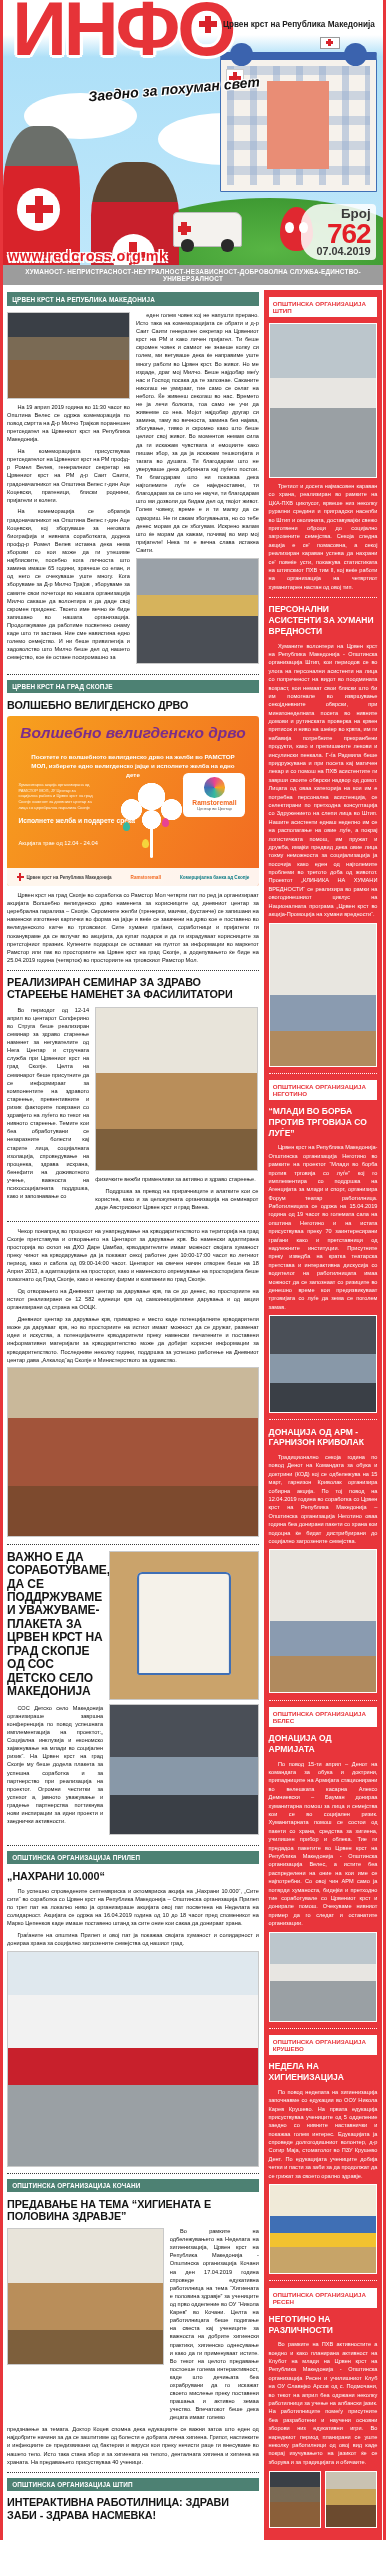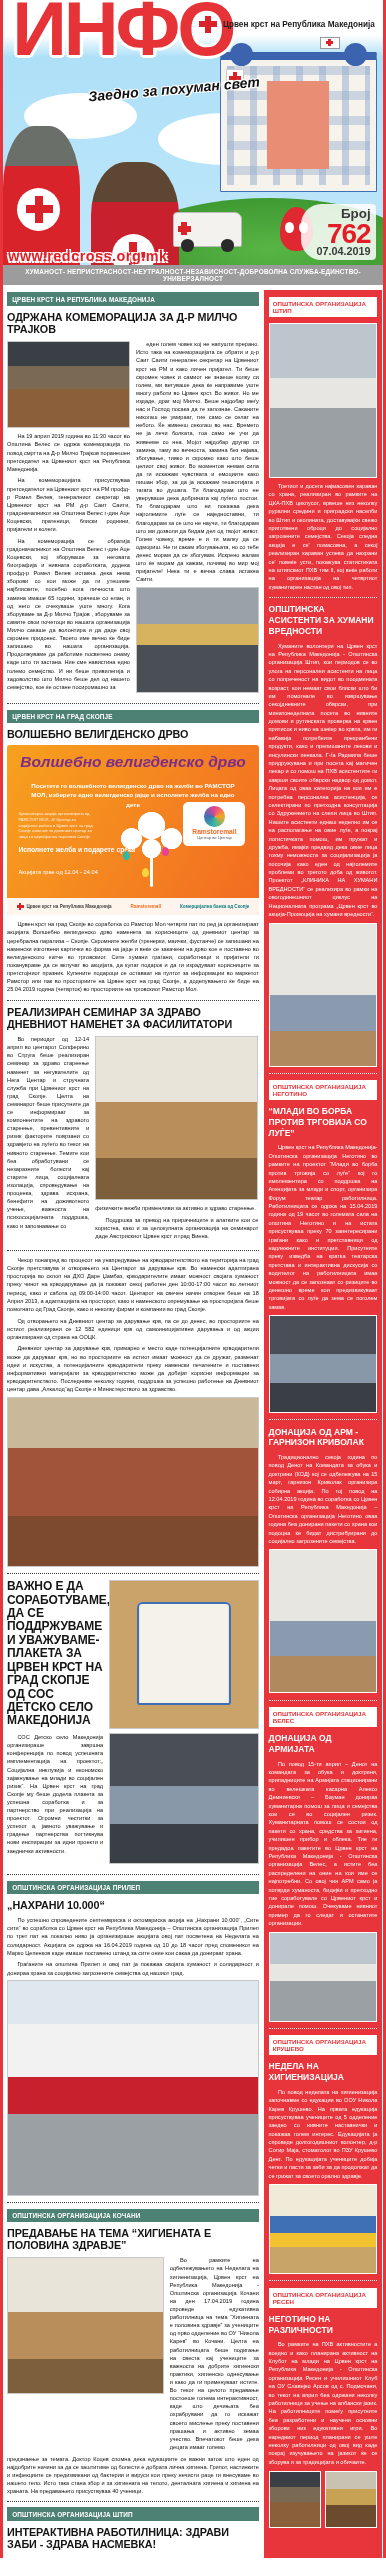--- a/index.html
+++ b/index.html
@@ -157,21 +157,20 @@
     </div>
   </div>
 
   <div class="principles">ХУМАНОСТ- НЕПРИСТРАСНОСТ-НЕУТРАЛНОСТ-НЕЗАВИСНОСТ-ДОБРОВОЛНА СЛУЖБА-ЕДИНСТВО-УНИВЕРЗАЛНОСТ</div>
 
   <div class="main">
 
     <div class="leftcol">
 
       <div class="gh">ЦРВЕН КРСТ НА РЕПУБЛИКА МАКЕДОНИЈА</div>
-      <div class="at">ОДРЖАНА КОМЕМОРАЦИЈА ЗА Д-Р МИЛЧО ТРАЈКОВ</div>
       <div class="cols">
         <div style="width:123px;">
           <div class="photo ph-room" style="height:87px;"></div>
           <p class="para">На 19 април 2019 година во 11:30 часот во Општина Велес се одржа комеморација по повод смртта на Д-р Милчо Трајков поранешен претседател на Црвениот крст на Република Македонија.</p>
           <p class="para">На комеморацијата присуствуваа претседателот на Црвениот крст на РМ профд-р Ромел Велев, генералниот секретар на Црвениот крст на РМ д-р Саит Саити, градоначалникот на Општина Велес г-дин Аце Коцевски, пратеници, блиски роднини, пријатели и колеги.</p>
           <p class="para">На комеморација се обратија градоначалникот на Општина Велес г-дин Аце Коцевски, кој зборуваше за неговата биографија и нивната соработката, додека профд-р Ромел Велев истакна дека нема зборови со кои може да ги утешиме најблиските, посебно кога личноста што замина имаше 65 години, зрачеше со елан, и од него се очекуваше уште многу. Кога зборуваме за Д-р Милчо Трајов , зборуваме за самите свои почетоци во нашата организација Милчо сакаше да волонтира и да даде свој скромен придонес. Твоето име вечно ќе биде запишано во нашата организација. Продолжуваме да работиме посветено онаму каде што ти застана. Ние сме навистина едно големо семејство. И ни беше привилегија и задоволство што Милчо беше дел од нашето семејство, кое ќе остане посиромашно за</p>
         </div>
         <div style="width:123px;">
           <p class="para">еден голем човек кој не напушти прерано. Исто така на комеморацијата се обрати и д-р Саит Саити генерален секретар на Црвениот крст на РМ и како личен пријател. Ти беше скромен човек и самиот не знаеше колку си голем, ми ветуваше дека ќе направиме уште многу работи во Црвен крст. Во живот. Но ме издаде, драг мој Милчо. Беше најдобар меѓу нас и Господ посака да те запознае. Саканите никогаш не умираат, тие само се селат на небото. Ќе живееш секогаш во нас. Времето не ја лечи болката, тоа само не учи да живееме со неа. Мојот најдобар другар си замина, таму во вечноста, замина без најава, збогување, тивко и скромно како што беше целиот свој живот. Во моментов немам сила да ги искажам чувствата и емоциите како пишан збор, за да ја искажам тешкотијата и тагата во душата. Ти благодарам што не уверуваше дека добрината кај луѓето постои. Ти благодарам што ни покажаа дека најголемите луѓе се наједноставни, ти благодарам за се што не научи, ти благодарам што ми дозволи да бидам дел од твојот живот. Голем човеку, време е и ти малку да се одмориш. Не ги сакам збогувањата, но со тебе денес морам да се збогувам. Искрено жалам што ќе морам да кажам, почивај во мир мој пријателе! Нека ти е вечна слава истакна Саити.</p>
           <div class="photo ph-audit" style="height:106px;"></div>
@@ -202,21 +201,21 @@
               <span class="mini-cross"></span>
               <span>Црвен крст на Република Македонија</span>
             </span>
           <span class="pfoot-item" style="color:#f26a22;">Ramstoremall</span>
           <span class="pfoot-item" style="color:#0e7c86;">Комерцијална банка ад Скопје</span>
         </div>
       </div>
       <p class="para">Црвен крст на град Скопје во соработка со Рамстор Мол  четврти пат по ред ја организираат акцијата Волшебно велигденско дрво   наменета за корисниците од дневниот центар за церебрална парализа – Скопје. Скромните желби (тренерки, маички, фустанче)  се запишани на наменски изготвени картички во форма на јајце и веќе се  закачени  на дрво кое е поставено во велигденското катче во трговскиот. Сите хумани граѓани, соработници и пријатели ги поканувраме да се вклучат во акцијата, да купат подарок и да ги израдуваат корисниците за претстојниот празник. Купените подароци се оставаат на пултот за информации во маркетот Рамстор или пак во просториите на Црвен крст на град Скопје, а доделувањето  ќе биде на 25.04.2019 година (четврток) во просториите на трговскиот Рамстор Мол.</p>
       <div class="divider"></div>
 
-      <div class="at">РЕАЛИЗИРАН СЕМИНАР ЗА ЗДРАВО ДНЕВНИОТ НАМЕНЕТ ЗА ФАСИЛИТАТОРИ</div>
+      <div class="at">РЕАЛИЗИРАН СЕМИНАР ЗА ЗДРАВО СТАРЕЕЊЕ НАМЕНЕТ ЗА ФАСИЛИТАТОРИ</div>
       <div class="cols">
         <div style="width:82px;">
           <p class="para">Во периодот од 12-14 април во центарот Солферино во Струга беше реализиран семинар за здраво стареење наменет за негувателите од Нега Центар и стручната служба при Црвениот крст на град Скопје. Целта на семинарот беше присутните да се информираат за компонентите  на здравото стареење, превентивните и ризик факторите поврзани со здравјето на луѓето во текот на нивното стареење. Темите кои беа обработувани се незаразните болести кај старите лица, социјалната изолација, спроведување на проценка, здрава исхрана, бенефити на доживотното учење, важноста на психосоцијалната поддршка, како и запознавање со</p>
         </div>
         <div style="width:163px;">
           <div class="photo ph-class" style="height:164px;"></div>
           <p class="para noind">физичките вежби применливи за активно и здраво стареење.</p>
           <p class="para">Поддршка за превод на прирачниците и алатките кои се користеа, како и за целокупната организација на семинарот даде Австрискиот Црвен крст и град Виена.</p>
         </div>
       </div>
@@ -265,21 +264,21 @@
 
     </div>
 
     <div class="sidebar">
 
       <div class="sb-h">ОПШТИНСКА ОРГАНИЗАЦИЈА ШТИП</div>
       <div class="photo ph-street" style="height:155px;border-color:#fff;"></div>
       <p class="sb-p">Третиот и досега најмасовен караван со храна, реализиран во рамките на ЦКА-ПХВ циклусот, врвеше низ неколку рурални средини и приградски населби во Штип и околината, доставувајќи свежо приготвени оброци до социјално загрозените семејства. Секоја следна акција е се' помасовна, а секој реализиран караван успева да нахрани се' повеќе усти, покажува статистиката на штипскиот ПХВ тим II, кој веќе работи на организација на четвртиот хуманитарен настан од овој тип.</p>
       <div class="sb-div"></div>
 
-      <div class="sb-t">ОПШТИНСКА АСИСТЕНТИ ЗА ХУМАНИ ВРЕДНОСТИ</div>
+      <div class="sb-t">ПЕРСОНАЛНИ АСИСТЕНТИ ЗА ХУМАНИ ВРЕДНОСТИ</div>
       <p class="sb-p">Хуманите волонтери на Црвен крст на Република Македонија - Општинска организација Штип, кои периодов се во улога на персонални асистенти на лица со попреченост на видот во поодмината возраст, кои немаат свои блиски што би им помогнале во извршување секојдневните обврски, при минатонеделната посета во нивните домови и рутинската проверка на крвен притисок и ниво на шеќер во крвта, им ги набавија потребните прехранбени продукти, како и препишаните лекови и инсулински пенкала. Г-ѓа Радмила беше придружувана и при посета кај матичен лекар и со помош на ПХВ асистентите ги заврши своите обврски надвор од домот. Лицата од оваа категорија на кои им е потребна персонална асистенција, се селектирани по претходна консултација со Здружението на слепи лица во Штип. Нашите асистенти еднаш неделно им се на располагање на овие луѓе, а покрај логистичката помош, им пружат и дружба, имајќи предвид дека овие лица токму неможноста за социјализација ја посочија како еден од најголемите проблеми во третото доба од животот.  Проектот „КЛИНИКА НА ХУМАНИ ВРЕДНОСТИ“ се реализира во рамки на овогодинешниот циклус на Националната програма „Црвен крст во акција-Промоција на хумани вредности“.</p>
       <div class="photo ph-office" style="height:144px;border-color:#fff;"></div>
       <div class="sb-div"></div>
 
       <div class="sb-h">ОПШТИНСКА ОРГАНИЗАЦИЈА НЕГОТИНО</div>
       <div class="sb-t">“МЛАДИ ВО БОРБА ПРОТИВ ТРГОВИЈА СО ЛУЃЕ”</div>
       <p class="sb-p">Црвен крст на Република Македонија-Општинска организација Неготино во рамките на проектот “Млади во борба против трговија со луѓе” кој го имплементира со поддршка на Агенцијата за млади и спорт, организира Форум театар работилница. Работилницата се одржа на 15.04.2019 година од 19 часот во големата сала на општина Неготино и на истата присуствуваа преку 70 заинтересирани граѓани како и претставници од надлежните институции. Присутните преку изведба на кратка театарска претстава и интерактивна дискусија со водителот на работилницата имаа можност да се запознаат со ризиците во денешно време кои предизвикуваат трговијата со луѓе да зема се поголем замав.</p>
       <div class="photo ph-stage" style="height:98px;border-color:#fff;"></div>
       <div class="sb-div"></div>
 

